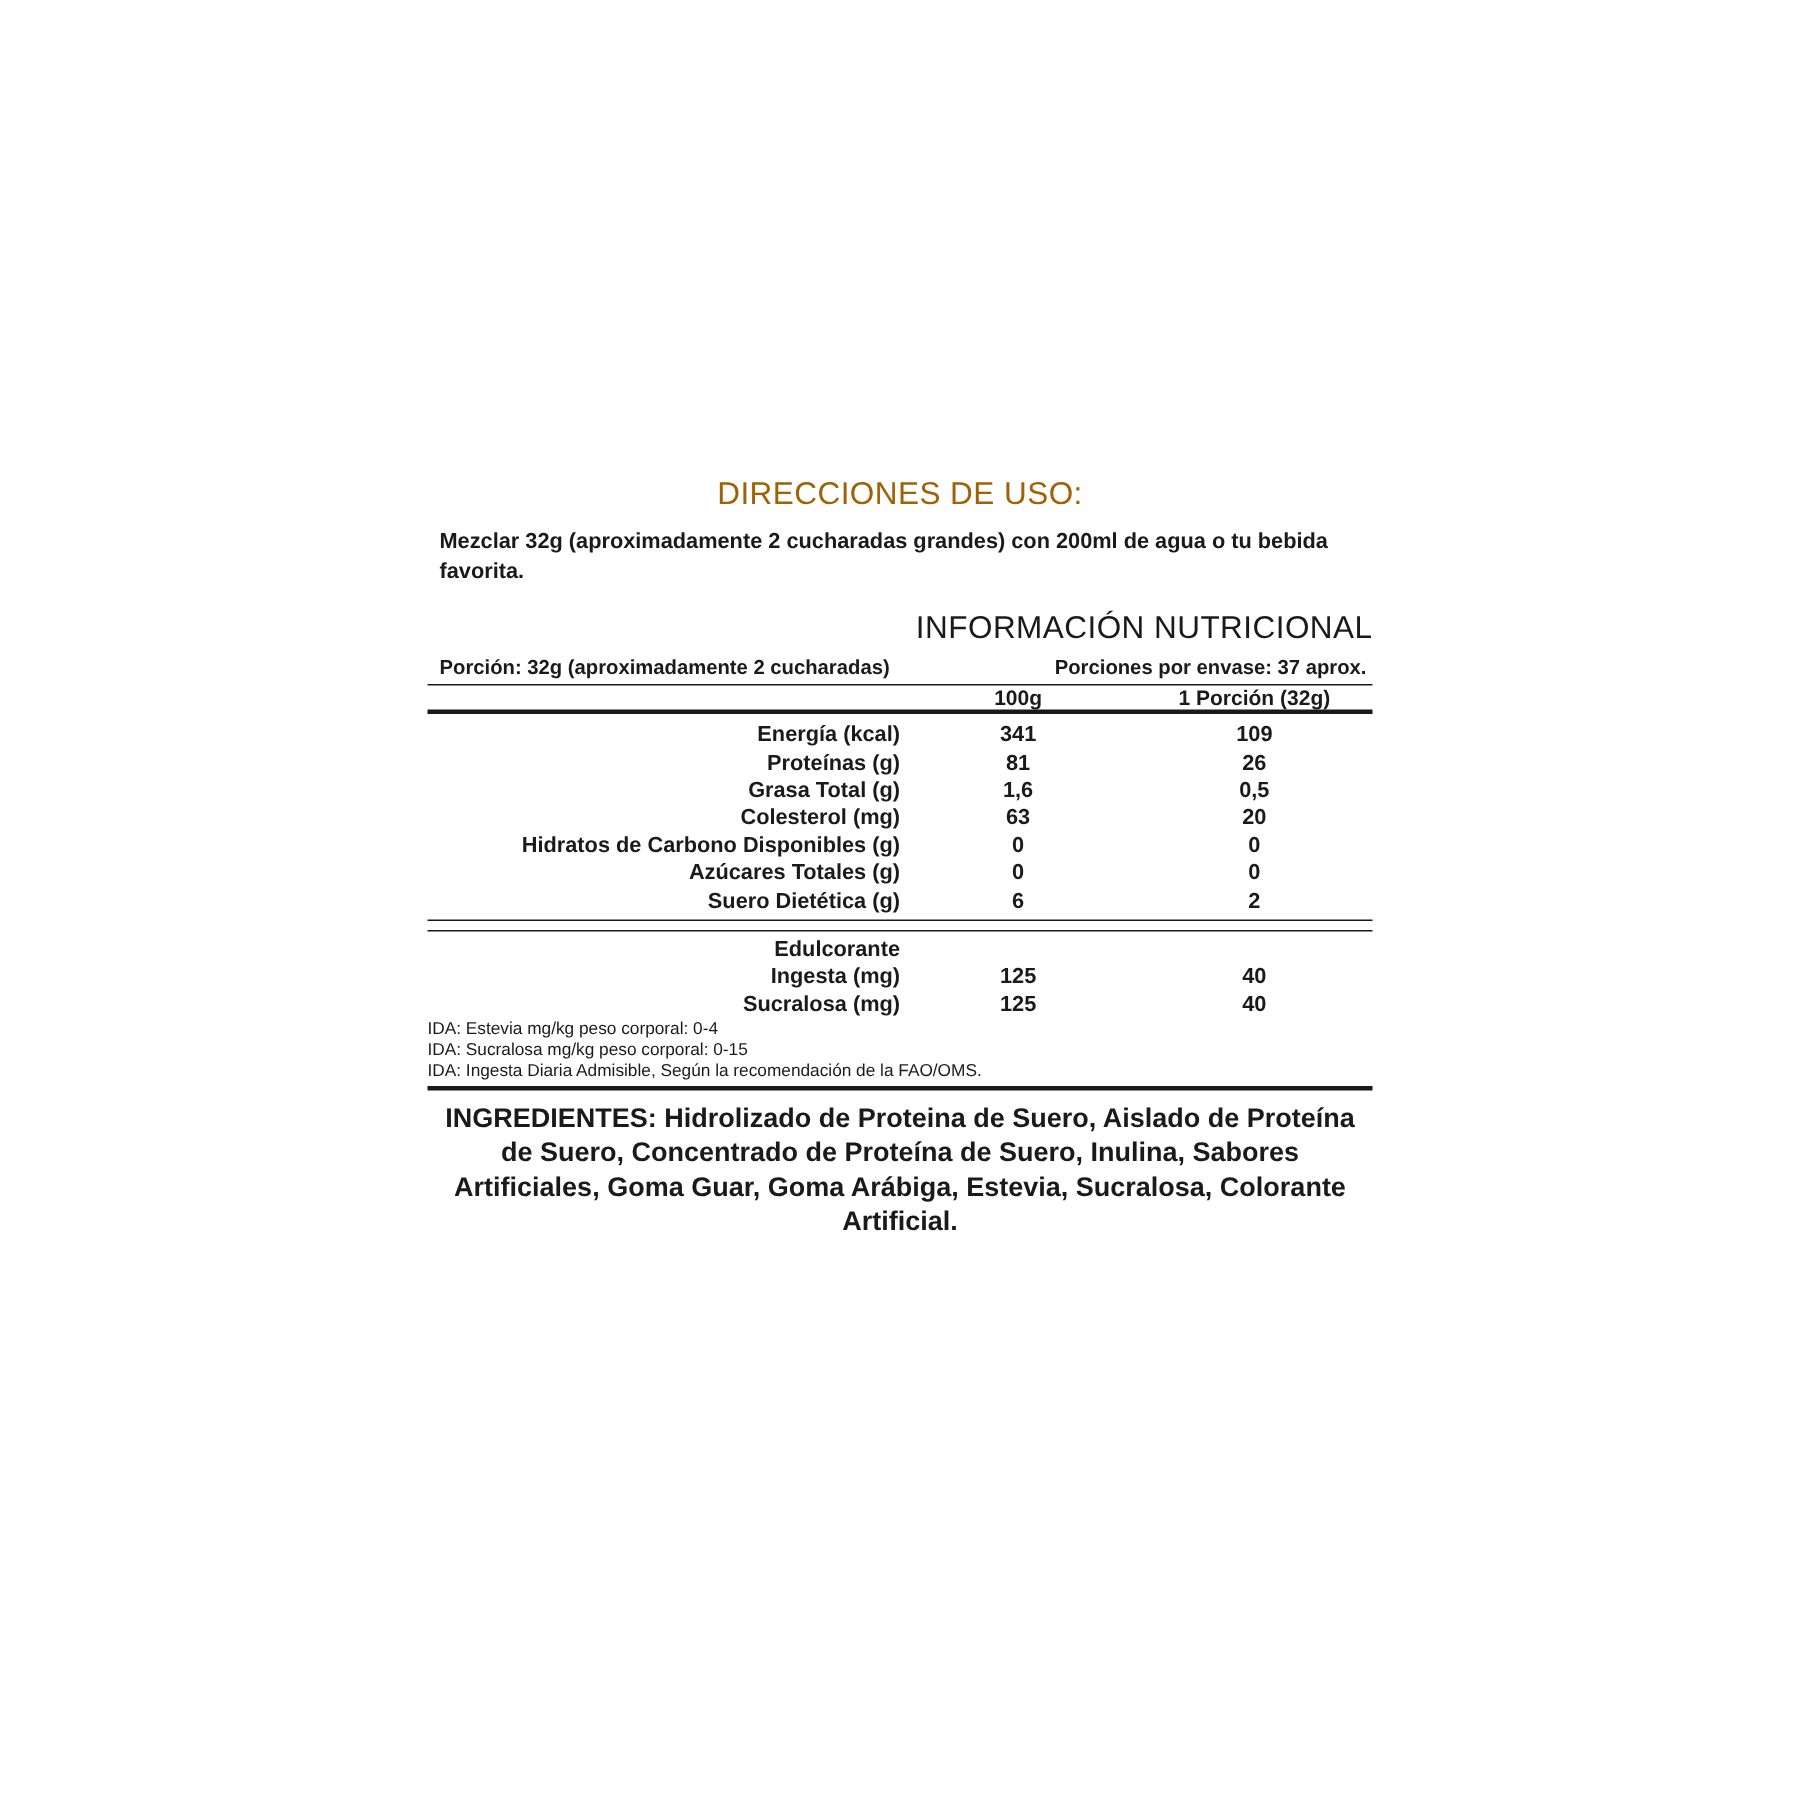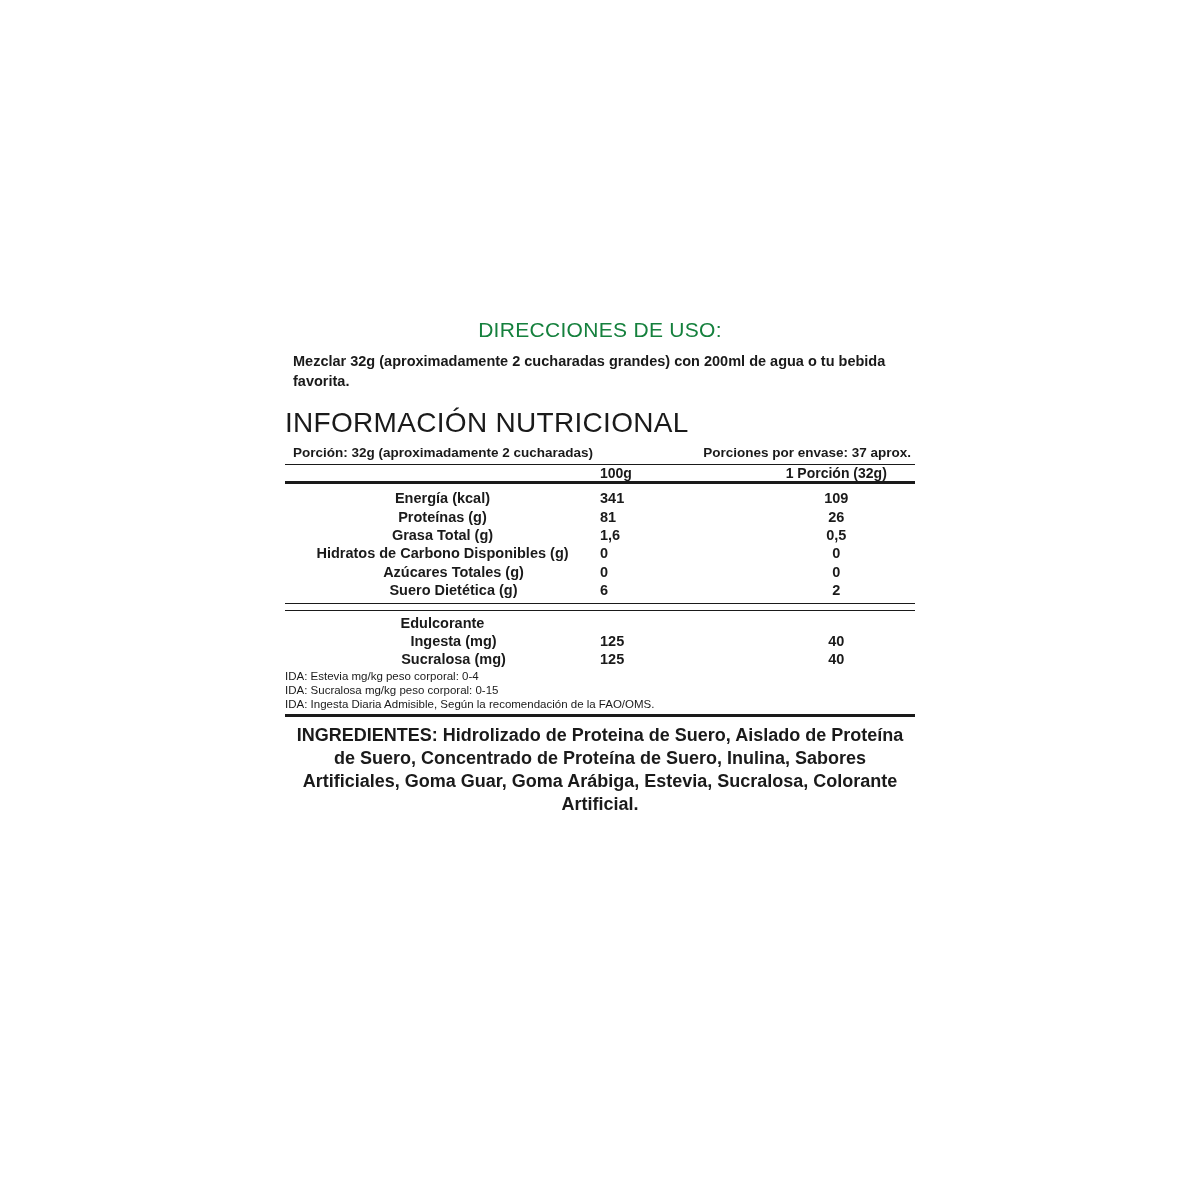--- a/index.html
+++ b/index.html
@@ -21,36 +21,36 @@
     left: 285px;
     top: 318px;
     width: 630px;
   }
 
   
   .directions-title {
     text-align: center;
     font-size: 21px;
     letter-spacing: 0.3px;
-    color: #15803d;
+    color: #a16207;
     margin: 0 0 10px 0;
     font-weight: 400;
   }
   .directions-text {
     font-size: 14.5px;
     font-weight: bold;
     line-height: 1.35;
     margin: 0 0 12px 0;
     padding: 0 8px;
   }
 
   
   .nutri-title {
-    text-align: left;
-    font-size: 28px;
+    text-align: right;
+    font-size: 21px;
     letter-spacing: 0.3px;
     margin: 16px 0 6px 0;
     font-weight: 400;
   }
 
   .serving-row {
     display: flex;
     justify-content: space-between;
     font-size: 13.5px;
     font-weight: bold;
@@ -59,22 +59,22 @@
 
   table.nutri {
     width: 100%;
     border-collapse: collapse;
     font-size: 14px;
   }
   table.nutri td, table.nutri th {
     padding: 0;
     vertical-align: baseline;
   }
-  .col-name { width: 50%; text-align: center; padding-left: 8px; }
-  .col-a    { width: 25%; text-align: left; }
+  .col-name { width: 50%; text-align: right; padding-left: 8px; }
+  .col-a    { width: 25%; text-align: center; }
   .col-b    { width: 25%; text-align: center; }
 
   .rule-thick td {
     border-top: 3px solid #1a1a1a;
     height: 0; font-size: 0; line-height: 0;
   }
   .rule-thin td {
     border-top: 1.5px solid #1a1a1a;
     height: 0; font-size: 0; line-height: 0;
   }
@@ -145,20 +145,25 @@
       <td class="col-name">Proteínas (g)</td>
       <td class="col-a">81</td>
       <td class="col-b">26</td>
     </tr>
     <tr class="data-row">
       <td class="col-name">Grasa Total (g)</td>
       <td class="col-a">1,6</td>
       <td class="col-b">0,5</td>
     </tr>
     <tr class="data-row">
+      <td class="col-name">Colesterol (mg)</td>
+      <td class="col-a">63</td>
+      <td class="col-b">20</td>
+    </tr>
+    <tr class="data-row">
       <td class="col-name">Hidratos de Carbono Disponibles (g)</td>
       <td class="col-a">0</td>
       <td class="col-b">0</td>
     </tr>
     <tr class="data-row">
       <td class="col-name indent">Azúcares Totales (g)</td>
       <td class="col-a">0</td>
       <td class="col-b">0</td>
     </tr>
     <tr class="data-row">

